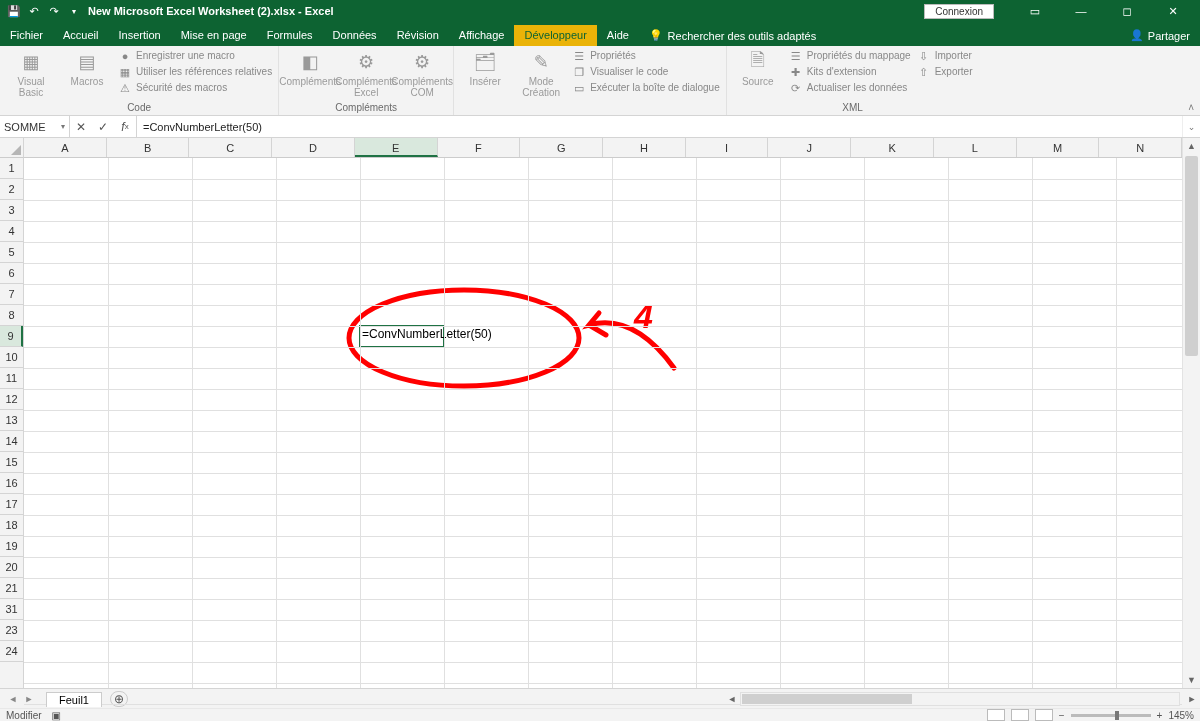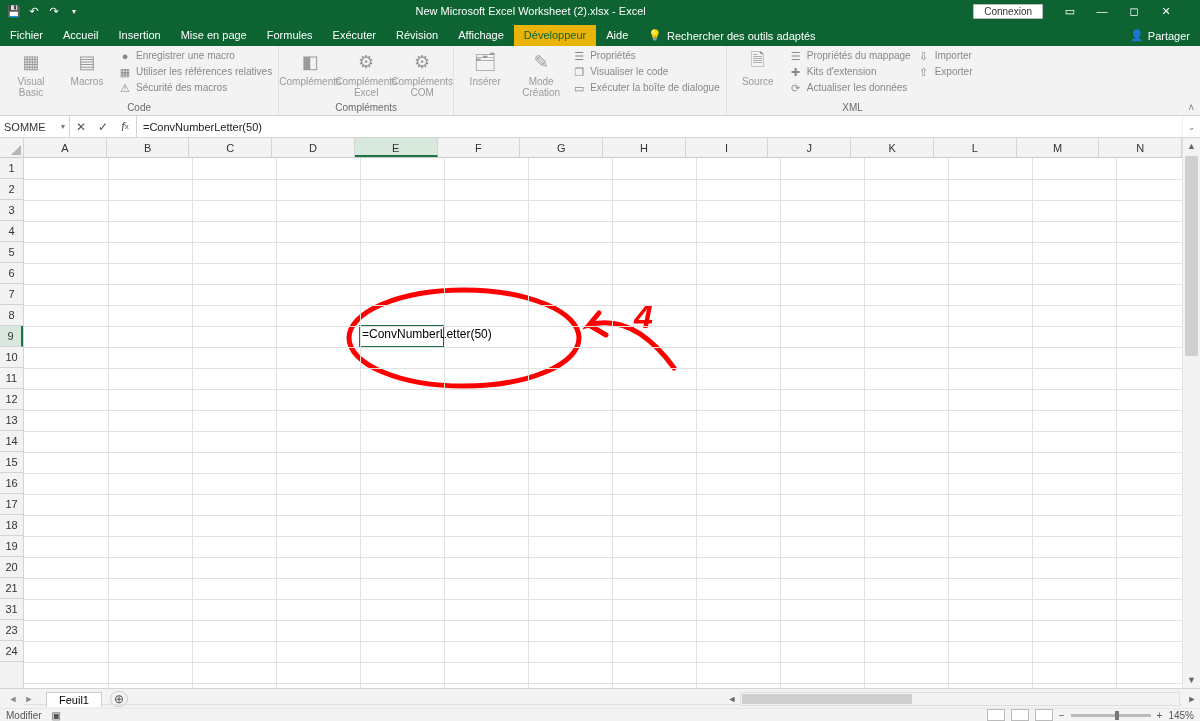--- a/index.html
+++ b/index.html
@@ -2,22 +2,22 @@
 <html><head>
 <meta charset="utf-8">
 <style>
   * { box-sizing: border-box; margin: 0; padding: 0; font-family: "Segoe UI", Arial, sans-serif; }
   html, body { width: 1200px; height: 721px; overflow: hidden; background: #fff; }
 
   
   .titlebar { height: 22px; background: #0d6332; color: #fff; display: flex; align-items: center; font-size: 11px; }
   .titlebar .qat { display: flex; align-items: center; gap: 4px; padding: 0 6px; }
   .qat-icon { width: 16px; height: 16px; display:flex; align-items:center; justify-content:center; color:#fff; font-size:11px; }
-  .titlebar .title { flex: 1; text-align: center; }
-  .titlebar .right { display: flex; align-items: center; gap: 2px; padding-right: 19px; }
+  .titlebar .title { flex: 1; text-align: left; font-weight: bold; }
+  .titlebar .right { display: flex; align-items: center; gap: 16px; padding-right: 12px; }
   .connexion-btn { background:#fff; color:#333; font-size:10px; padding:1px 10px; border:1px solid #bbb; margin-right:10px; }
   .win-btn { width:30px; height:20px; display:flex; align-items:center; justify-content:center; font-size:11px; }
 
   
   .menubar { height: 24px; background: #0d6332; display:flex; align-items:flex-end; font-size:11px; color:#fff; }
   .menubar .tab { padding: 4px 10px 5px; cursor:default; }
   .menubar .tab.active { background:#eab308; color:#0d6332; }
   .menubar .search { display:flex; align-items:center; gap:5px; padding:4px 10px; }
   .menubar .spacer { flex:1; }
   .menubar .share { padding:4px 10px; display:flex; align-items:center; gap:4px; }
@@ -104,21 +104,21 @@
     <div class="win-btn close">✕</div>
   </div>
 </div>
 
 <div class="menubar">
   <div class="tab">Fichier</div>
   <div class="tab">Accueil</div>
   <div class="tab">Insertion</div>
   <div class="tab">Mise en page</div>
   <div class="tab">Formules</div>
-  <div class="tab">Exécuter</div>
+  <div class="tab">Données</div>
   <div class="tab">Révision</div>
   <div class="tab">Affichage</div>
   <div class="tab active">Développeur</div>
   <div class="tab">Aide</div>
   <div class="search">
     <span>💡</span>
     <span>Rechercher des outils adaptés</span>
   </div>
   <div class="spacer"></div>
   <div class="share">

